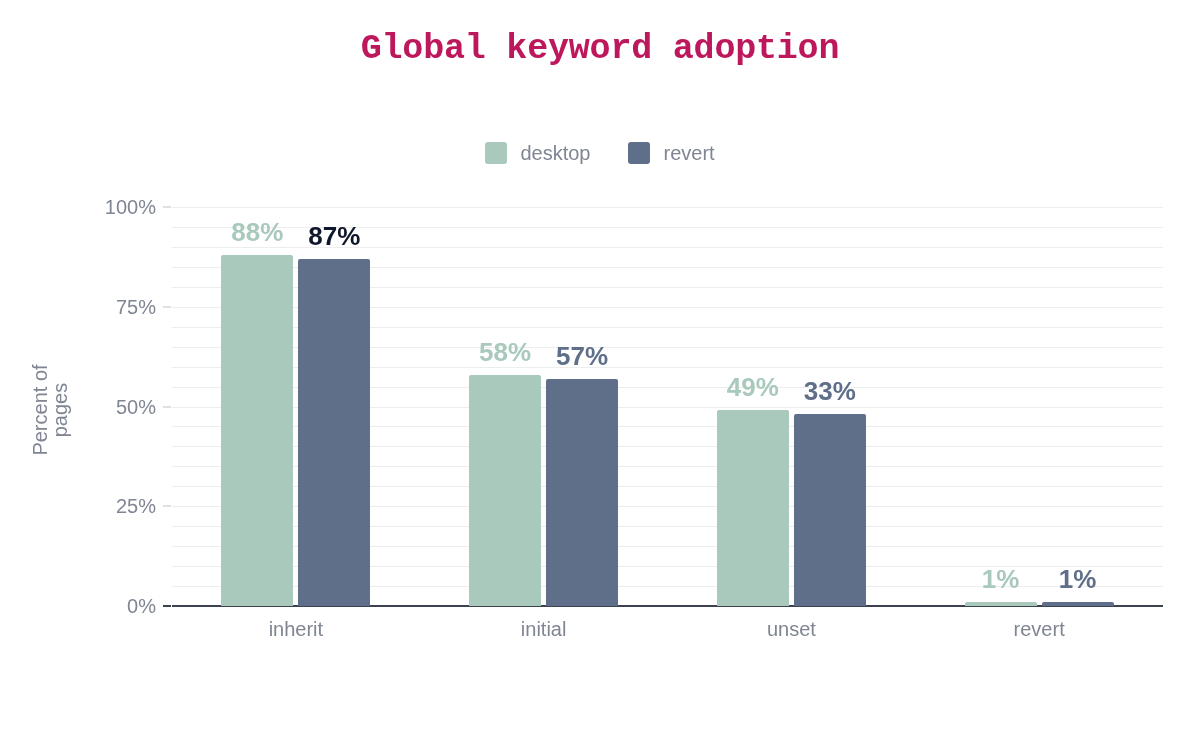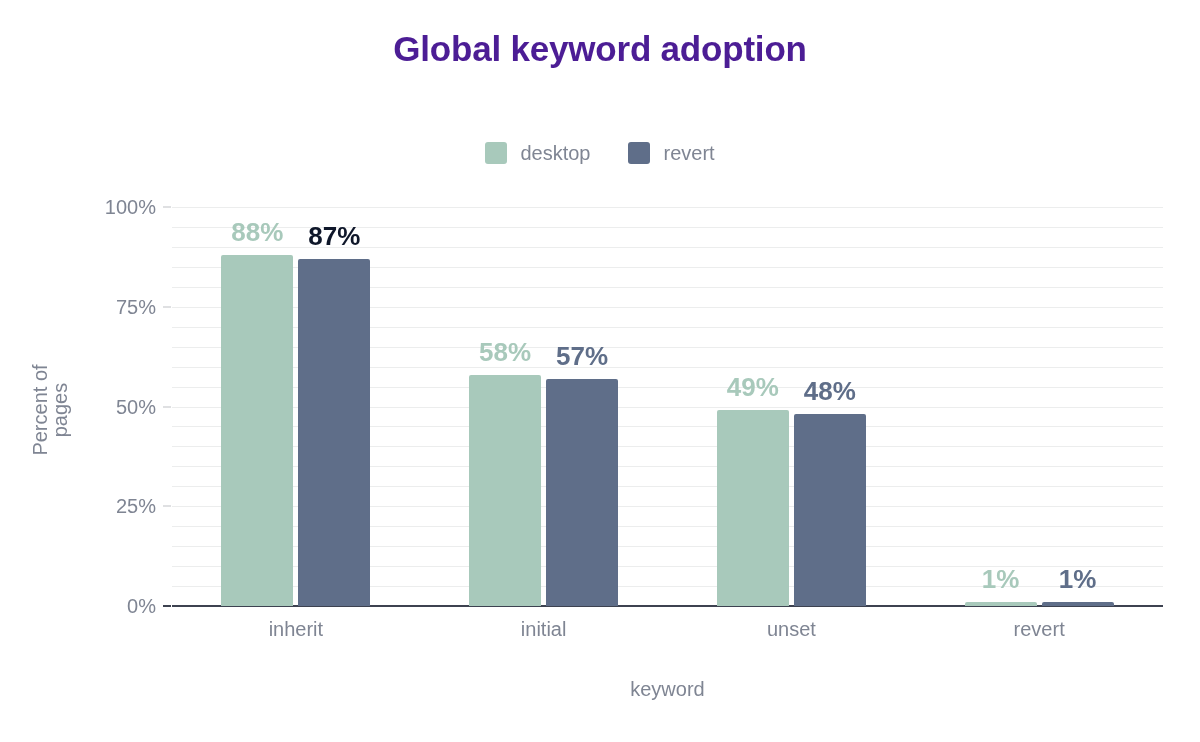--- a/index.html
+++ b/index.html
@@ -24,23 +24,24 @@
 
   
   .chart-title {
     position: absolute;
     left: 0;
     top: 30px;
     width: 1200px;
     text-align: center;
     font-size: 35px;
     font-weight: bold;
-    color: #4c1d95;
+    color: #be185d;
     letter-spacing: -0.2px;
     line-height: 1.1;
+    font-family: Liberation Mono, monospace;
   }
   .chart-subtitle {
     position: absolute;
     left: 0;
     top: 89px;
     width: 1200px;
     text-align: center;
     font-size: 22px;
     font-weight: normal;
     color: #7f8593;
@@ -236,31 +237,30 @@
       <div class="bar-label" style="width: 72px; left: 221.375px; top: 218.88px; color: rgb(168, 201, 187);">88%</div>
       <div class="bar" style="left: 298.375px; top: 258.87px; width: 72px; height: 347.13px; background: rgb(95, 110, 137);"></div>
       <div class="bar-label" style="width: 72px; left: 298.375px; top: 222.87px; color: #0f172a;">87%</div>
       <div class="bar" style="left: 469.125px; top: 374.58px; width: 72px; height: 231.42px; background: rgb(168, 201, 187);"></div>
       <div class="bar-label" style="width: 72px; left: 469.125px; top: 338.58px; color: rgb(168, 201, 187);">58%</div>
       <div class="bar" style="left: 546.125px; top: 378.57px; width: 72px; height: 227.43px; background: rgb(95, 110, 137);"></div>
       <div class="bar-label" style="width: 72px; left: 546.125px; top: 342.57px; color: rgb(95, 110, 137); text-align: center;">57%</div>
       <div class="bar" style="left: 716.875px; top: 410.49px; width: 72px; height: 195.51px; background: rgb(168, 201, 187);"></div>
       <div class="bar-label" style="width: 72px; left: 716.875px; top: 374.49px; color: rgb(168, 201, 187);">49%</div>
       <div class="bar" style="left: 793.875px; top: 414.48px; width: 72px; height: 191.52px; background: rgb(95, 110, 137);"></div>
-      <div class="bar-label" style="width: 72px; left: 793.875px; top: 378.48px; color: rgb(95, 110, 137);">48%</div>
+      <div class="bar-label" style="width: 72px; left: 793.875px; top: 378.48px; color: rgb(95, 110, 137);">33%</div>
       <div class="bar" style="left: 964.625px; top: 602.01px; width: 72px; height: 3.99px; background: rgb(168, 201, 187);"></div>
       <div class="bar-label" style="width: 72px; left: 964.625px; top: 566.01px; color: rgb(168, 201, 187);">1%</div>
       <div class="bar" style="left: 1041.62px; top: 602.01px; width: 72px; height: 3.99px; background: rgb(95, 110, 137);"></div>
       <div class="bar-label" style="width: 72px; left: 1041.62px; top: 566.01px; color: rgb(95, 110, 137);">1%</div>
     </div>
 
   <div id="xticks">
       <div class="xtick-label" style="width: 247.75px; left: 172px;">inherit</div>
       <div class="xtick-label" style="width: 247.75px; left: 419.75px;">initial</div>
       <div class="xtick-label" style="width: 247.75px; left: 667.5px;">unset</div>
       <div class="xtick-label" style="width: 247.75px; left: 915.25px;">revert</div>
     </div>
 
-  <div class="xaxis-title">keyword</div>
 
   <div class="yaxis-title">Percent of pages</div>
 
 </div>
 
 </body></html>

